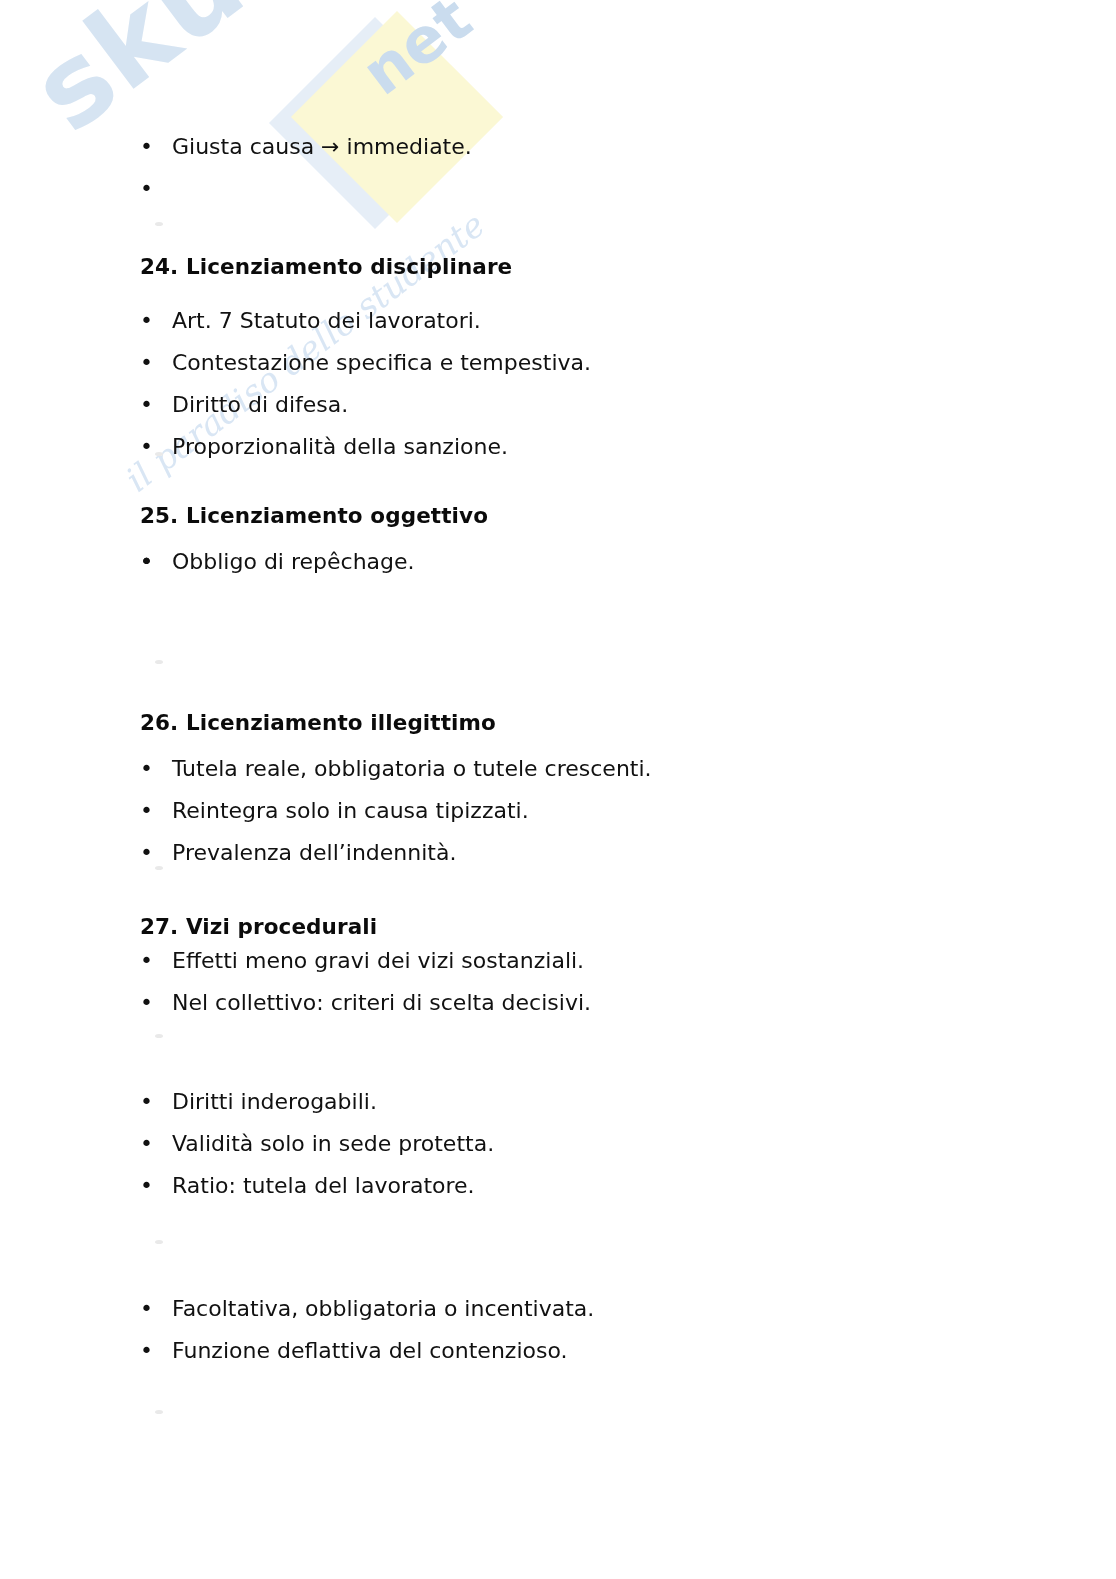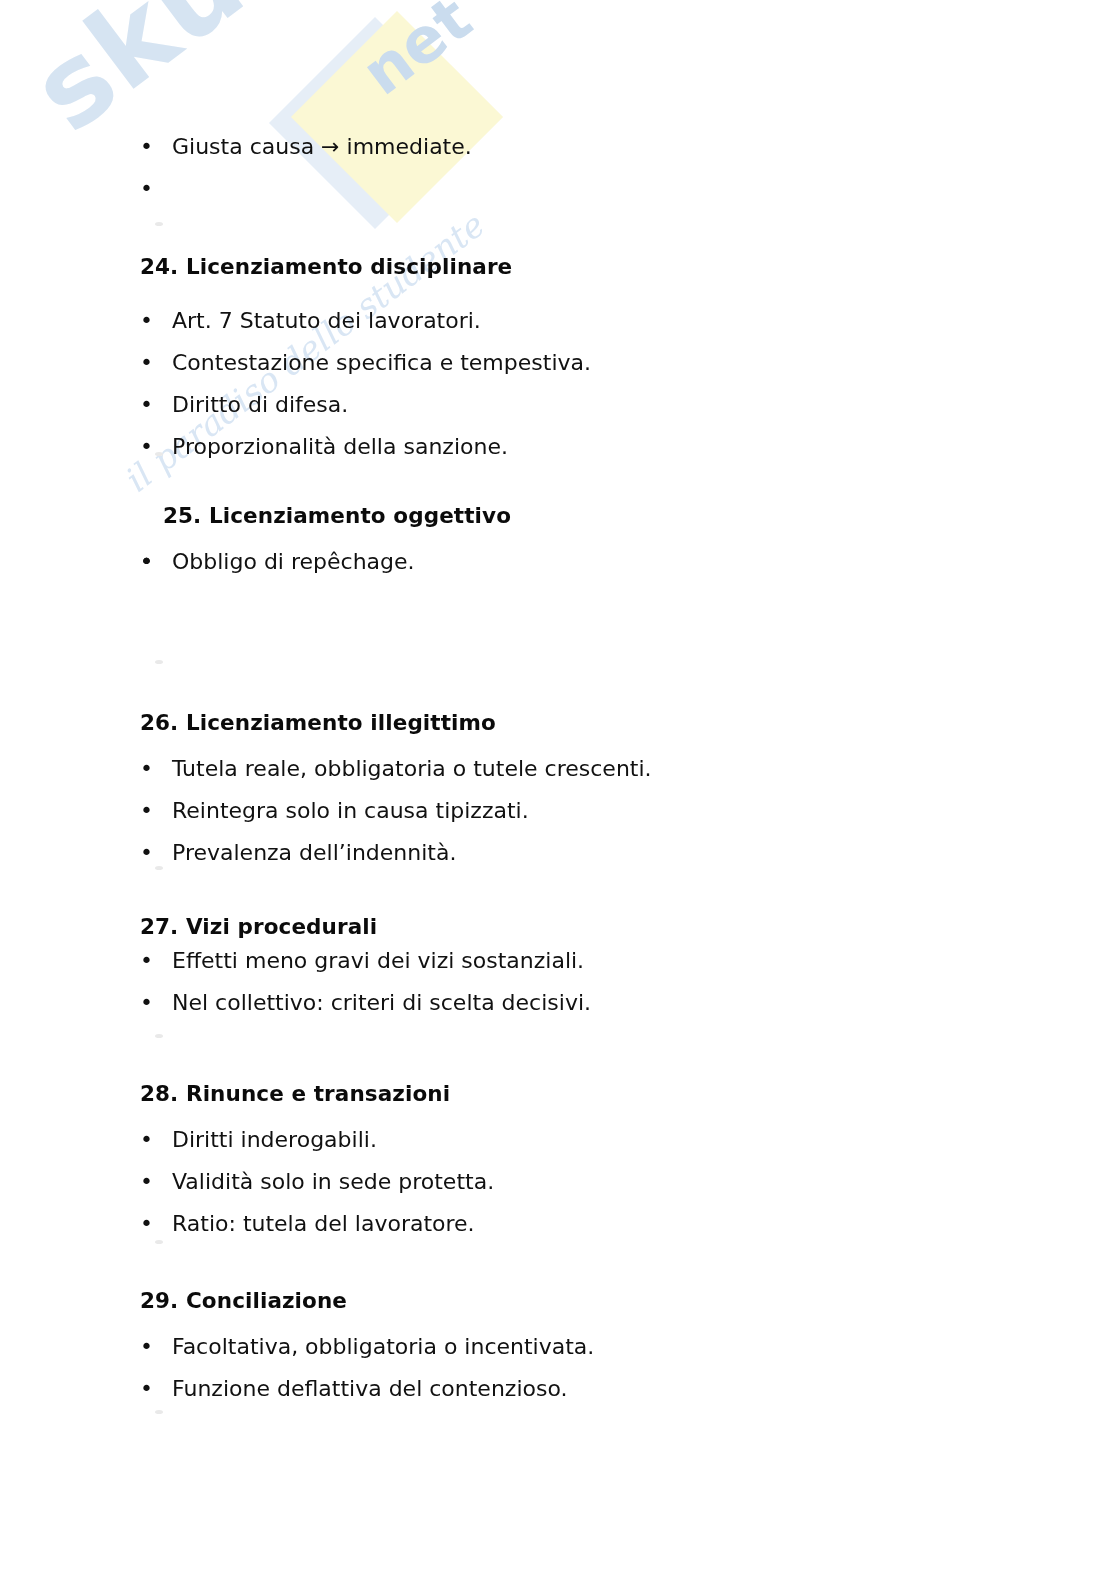--- a/index.html
+++ b/index.html
@@ -163,21 +163,21 @@
       <div class="block" style="top: 254px;">
         <div class="heading" style="margin-bottom: 20px;">24. Licenziamento disciplinare</div>
         <ul class="bullets">
           <li><span class="dotmark">•</span><span>Art. 7 Statuto dei lavoratori.</span></li>
           <li><span class="dotmark">•</span><span>Contestazione specifica e tempestiva.</span></li>
           <li><span class="dotmark">•</span><span>Diritto di difesa.</span></li>
           <li><span class="dotmark">•</span><span>Proporzionalità della sanzione.</span></li>
         </ul>
       </div>
       <div class="block" style="top: 503px;">
-        <div class="heading" style="margin-bottom: 12px; margin-left: 23px;">25. Licenziamento oggettivo</div>
+        <div class="heading" style="margin-bottom: 12px;">25. Licenziamento oggettivo</div>
         <ul class="bullets">
           <li><span class="dotmark">•</span></li>
           <li><span class="dotmark">•</span></li>
           <li><span class="dotmark">•</span><span>Obbligo di repêchage.</span></li>
         </ul>
       </div>
       <div class="block" style="top: 710px;">
         <div class="heading" style="margin-bottom: 12px;">26. Licenziamento illegittimo</div>
         <ul class="bullets">
           <li><span class="dotmark">•</span><span>Tutela reale, obbligatoria o tutele crescenti.</span></li>
@@ -186,29 +186,27 @@
         </ul>
       </div>
       <div class="block" style="top: 914px;">
         <div class="heading" style="">27. Vizi procedurali</div>
         <ul class="bullets">
           <li><span class="dotmark">•</span><span>Effetti meno gravi dei vizi sostanziali.</span></li>
           <li><span class="dotmark">•</span><span>Nel collettivo: criteri di scelta decisivi.</span></li>
         </ul>
       </div>
       <div class="block" style="top: 1081px;">
-        <div class="heading" style="margin-bottom: 12px;">28. Rinunce e transazioni</div>
         <ul class="bullets">
           <li><span class="dotmark">•</span><span>Diritti inderogabili.</span></li>
           <li><span class="dotmark">•</span><span>Validità solo in sede protetta.</span></li>
           <li><span class="dotmark">•</span><span>Ratio: tutela del lavoratore.</span></li>
         </ul>
       </div>
       <div class="block" style="top: 1288px;">
-        <div class="heading" style="margin-bottom: 12px;">29. Conciliazione</div>
         <ul class="bullets">
           <li><span class="dotmark">•</span><span>Facoltativa, obbligatoria o incentivata.</span></li>
           <li><span class="dotmark">•</span><span>Funzione deflattiva del contenzioso.</span></li>
         </ul>
       </div>
       <div class="ghost-bullet" style="top: 222px;"></div>
       <div class="ghost-bullet" style="top: 452px;"></div>
       <div class="ghost-bullet" style="top: 660px;"></div>
       <div class="ghost-bullet" style="top: 866px;"></div>
       <div class="ghost-bullet" style="top: 1034px;"></div>

